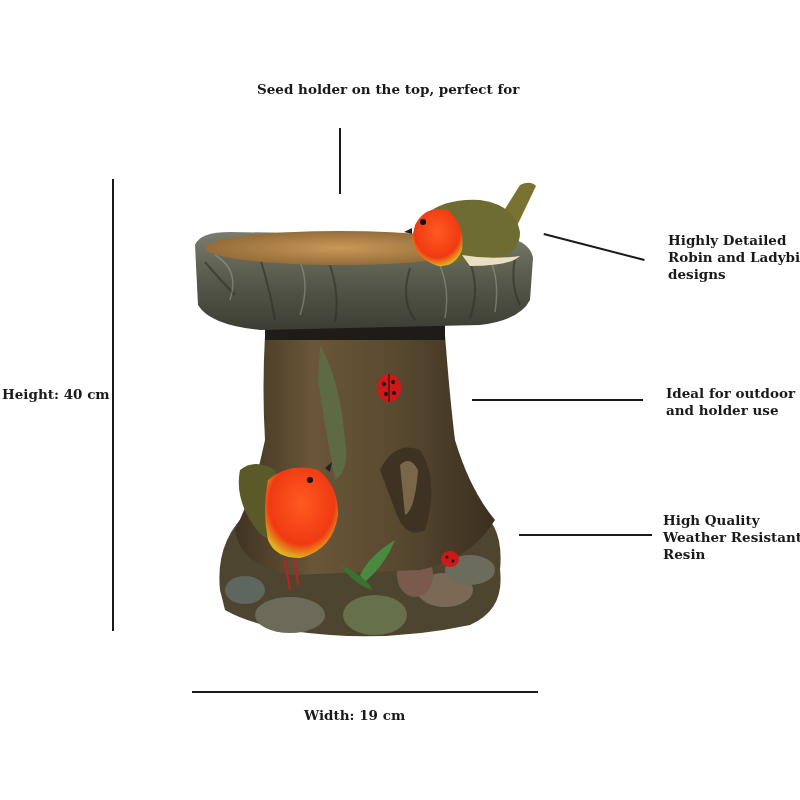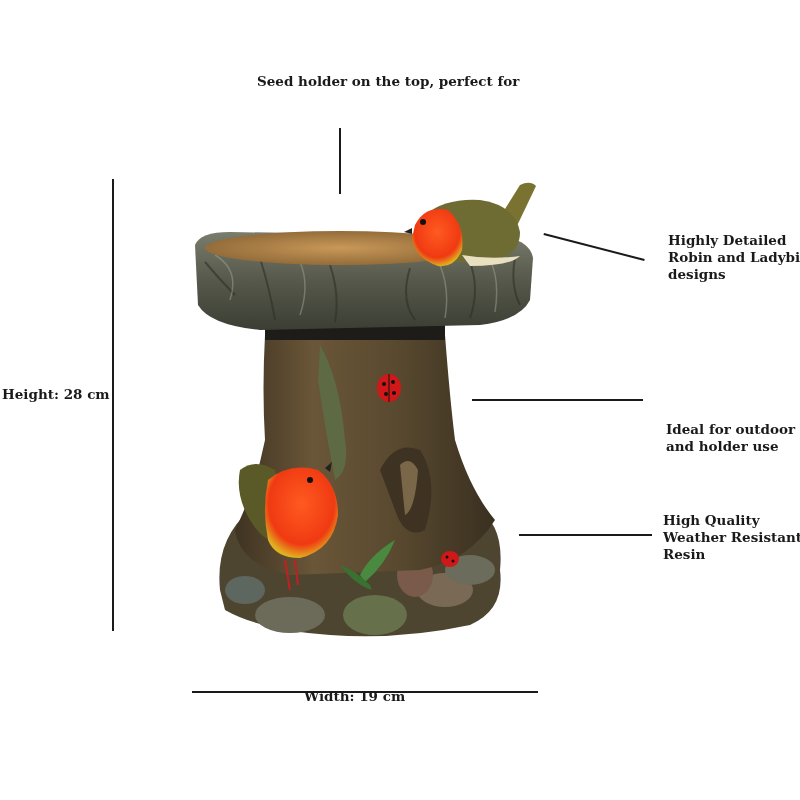--- a/index.html
+++ b/index.html
@@ -96,35 +96,35 @@
 </svg>
 
 <div class="line" style="left:339px; top:128px; width:2px; height:66px;"></div>
 <div class="line" style="left:544px; top:245px; width:104px; height:1.5px; transform:rotate(14.5deg); transform-origin:0 0; top:233px;"></div>
 <div class="line" style="left:472px; top:399px; width:171px; height:1.5px;"></div>
 <div class="line" style="left:519px; top:534px; width:133px; height:1.5px;"></div>
 
 <div class="line" style="left:112px; top:179px; width:1.5px; height:452px;"></div>
 <div class="line" style="left:192px; top:691px; width:346px; height:1.5px;"></div>
 
-<div class="label" style="left:257px; top:73px;text-align:center;">
+<div class="label" style="left:257px; top:81px;text-align:center;">
   <div>Seed holder on the top, perfect for</div>
 </div>
 
 <div class="label" style="left:668px; top:232px;">
   <div>Highly Detailed</div>
   <div>Robin and Ladybird</div>
   <div>designs</div>
 </div>
 
-<div class="label" style="left:666px; top:385px;margin-top:36px;">
+<div class="label" style="left:666px; top:385px;">
   <div>Ideal for outdoor</div>
   <div>and holder use</div>
 </div>
 
 <div class="label" style="left:663px; top:512px;">
   <div>High Quality</div>
   <div>Weather Resistant</div>
   <div>Resin</div>
 </div>
 
-<div class="label" style="left:2px; top:386px;">Height: 28 cm</div>
-<div class="label" style="left:304px; top:688px;">Width: 19 cm</div>
+<div class="label" style="left:2px; top:386px;">Height: 40 cm</div>
+<div class="label" style="left:304px; top:707px;">Width: 19 cm</div>
 
 </body></html>

